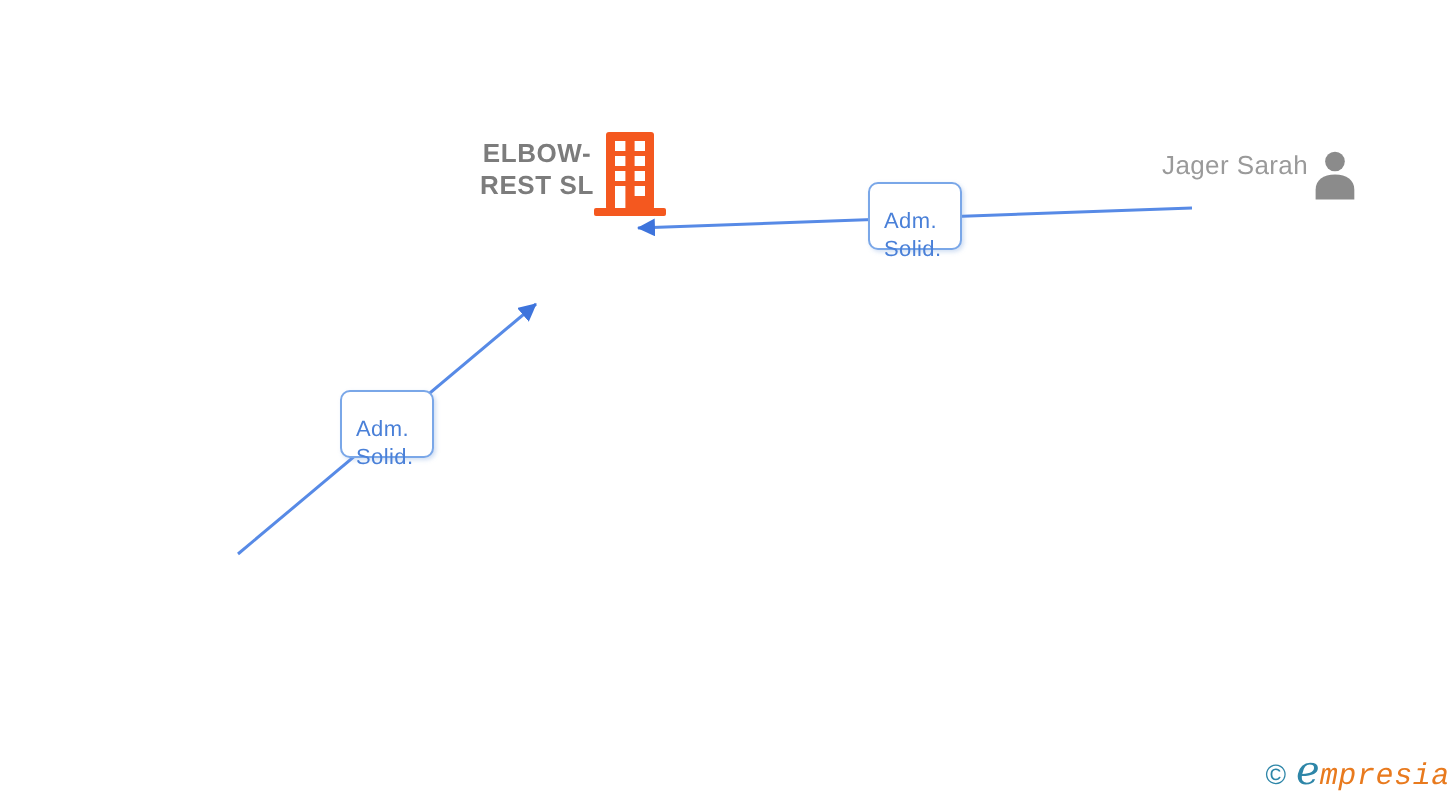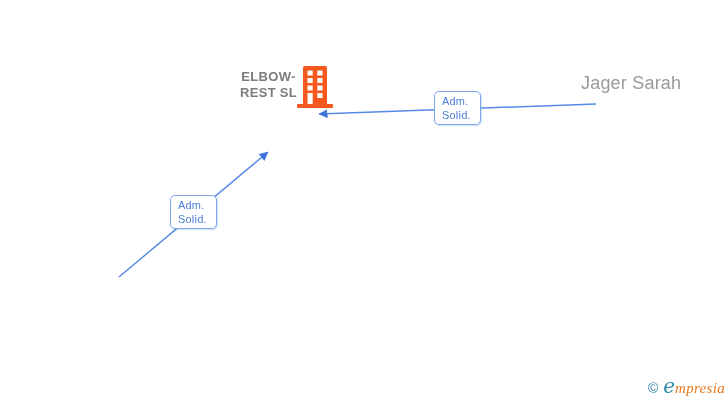--- a/index.html
+++ b/index.html
@@ -22,46 +22,46 @@
   .edges{position:absolute;left:0;top:0;width:728px;height:400px;}
   .edge{stroke:var(--edge-blue);stroke-width:1.5;fill:none;}
   .arrow-head{fill:var(--arrow-blue);}
 
   .node{position:absolute;display:flex;flex-direction:row;align-items:center;cursor:pointer;}
   .company-label{
     font-size:13px;font-weight:bold;line-height:16px;letter-spacing:.3px;
     color:var(--company-gray);text-align:center;white-space:nowrap;
   }
   .person-label{
-    font-size:18px;line-height:16px;letter-spacing:.2px;
+    font-size:13px;line-height:16px;letter-spacing:.2px;
     color:var(--name-gray);text-align:center;white-space:nowrap;
   }
   .b-orange{fill:var(--building-orange);}
   .b-white{fill:#ffffff;}
   .person-fill{fill:var(--person-gray);}
 
   .edge-chip{
     position:absolute;box-sizing:border-box;width:47px;height:34px;
     background:#fff;border:1.5px solid var(--chip-border-blue);border-radius:5px;
     box-shadow:1px 1px 2px rgba(120,160,220,.35);
     font-size:11px;line-height:14px;color:var(--chip-text-blue);
-    padding:2px 0 0 7px;letter-spacing:.2px;cursor:pointer;
+    padding:12px 0 0 7px;letter-spacing:.2px;cursor:pointer;
   }
   .edge-chip span{display:block;}
 
   .logo{
     position:absolute;right:3px;bottom:3px;display:flex;align-items:baseline;cursor:pointer;
   }
   .logo .copy{color:var(--logo-teal);font-size:14px;margin-right:5px;}
   .logo .brand-e{
     font-family:"DejaVu Serif", serif;font-style:italic;
     font-size:20px;line-height:1;color:var(--logo-teal);
   }
   .logo .brand-rest{
-    font-family:Liberation Serif, serif;font-style:italic;
+    font-family:Liberation Mono, monospace;font-style:italic;
     font-size:15px;color:var(--logo-orange);letter-spacing:.3px;
   }
 </style>
 </head>
 <body>
 
 <div class="canvas">
 
   <svg class="edges" viewBox="0 0 728 400">
     <defs>

